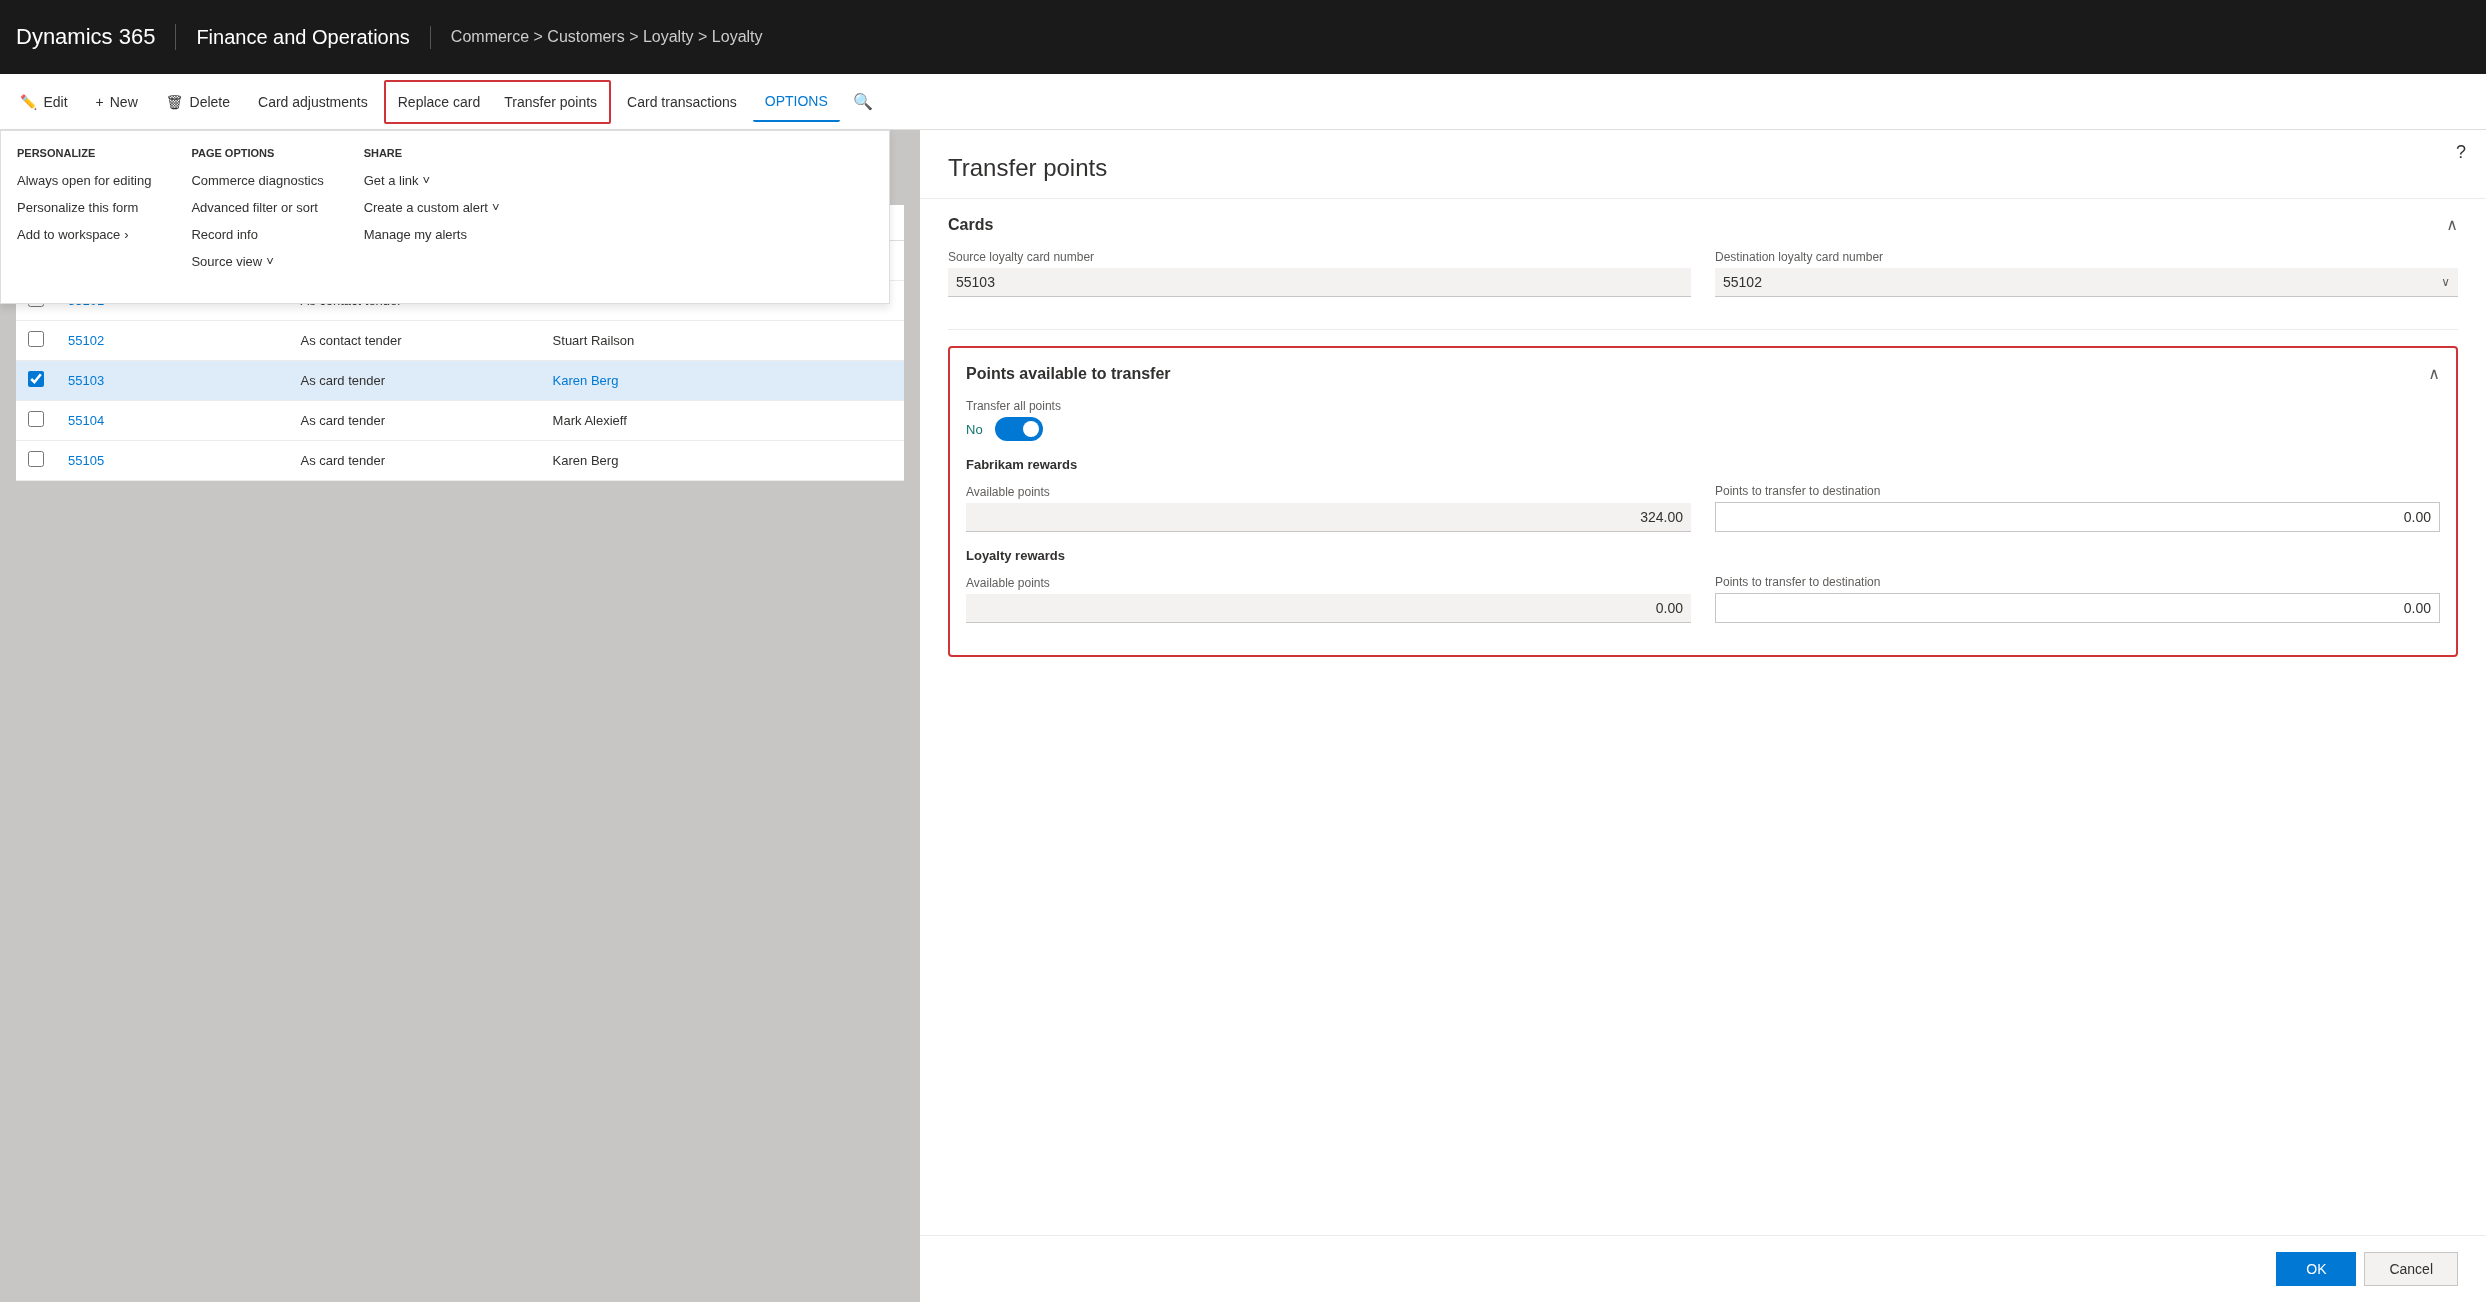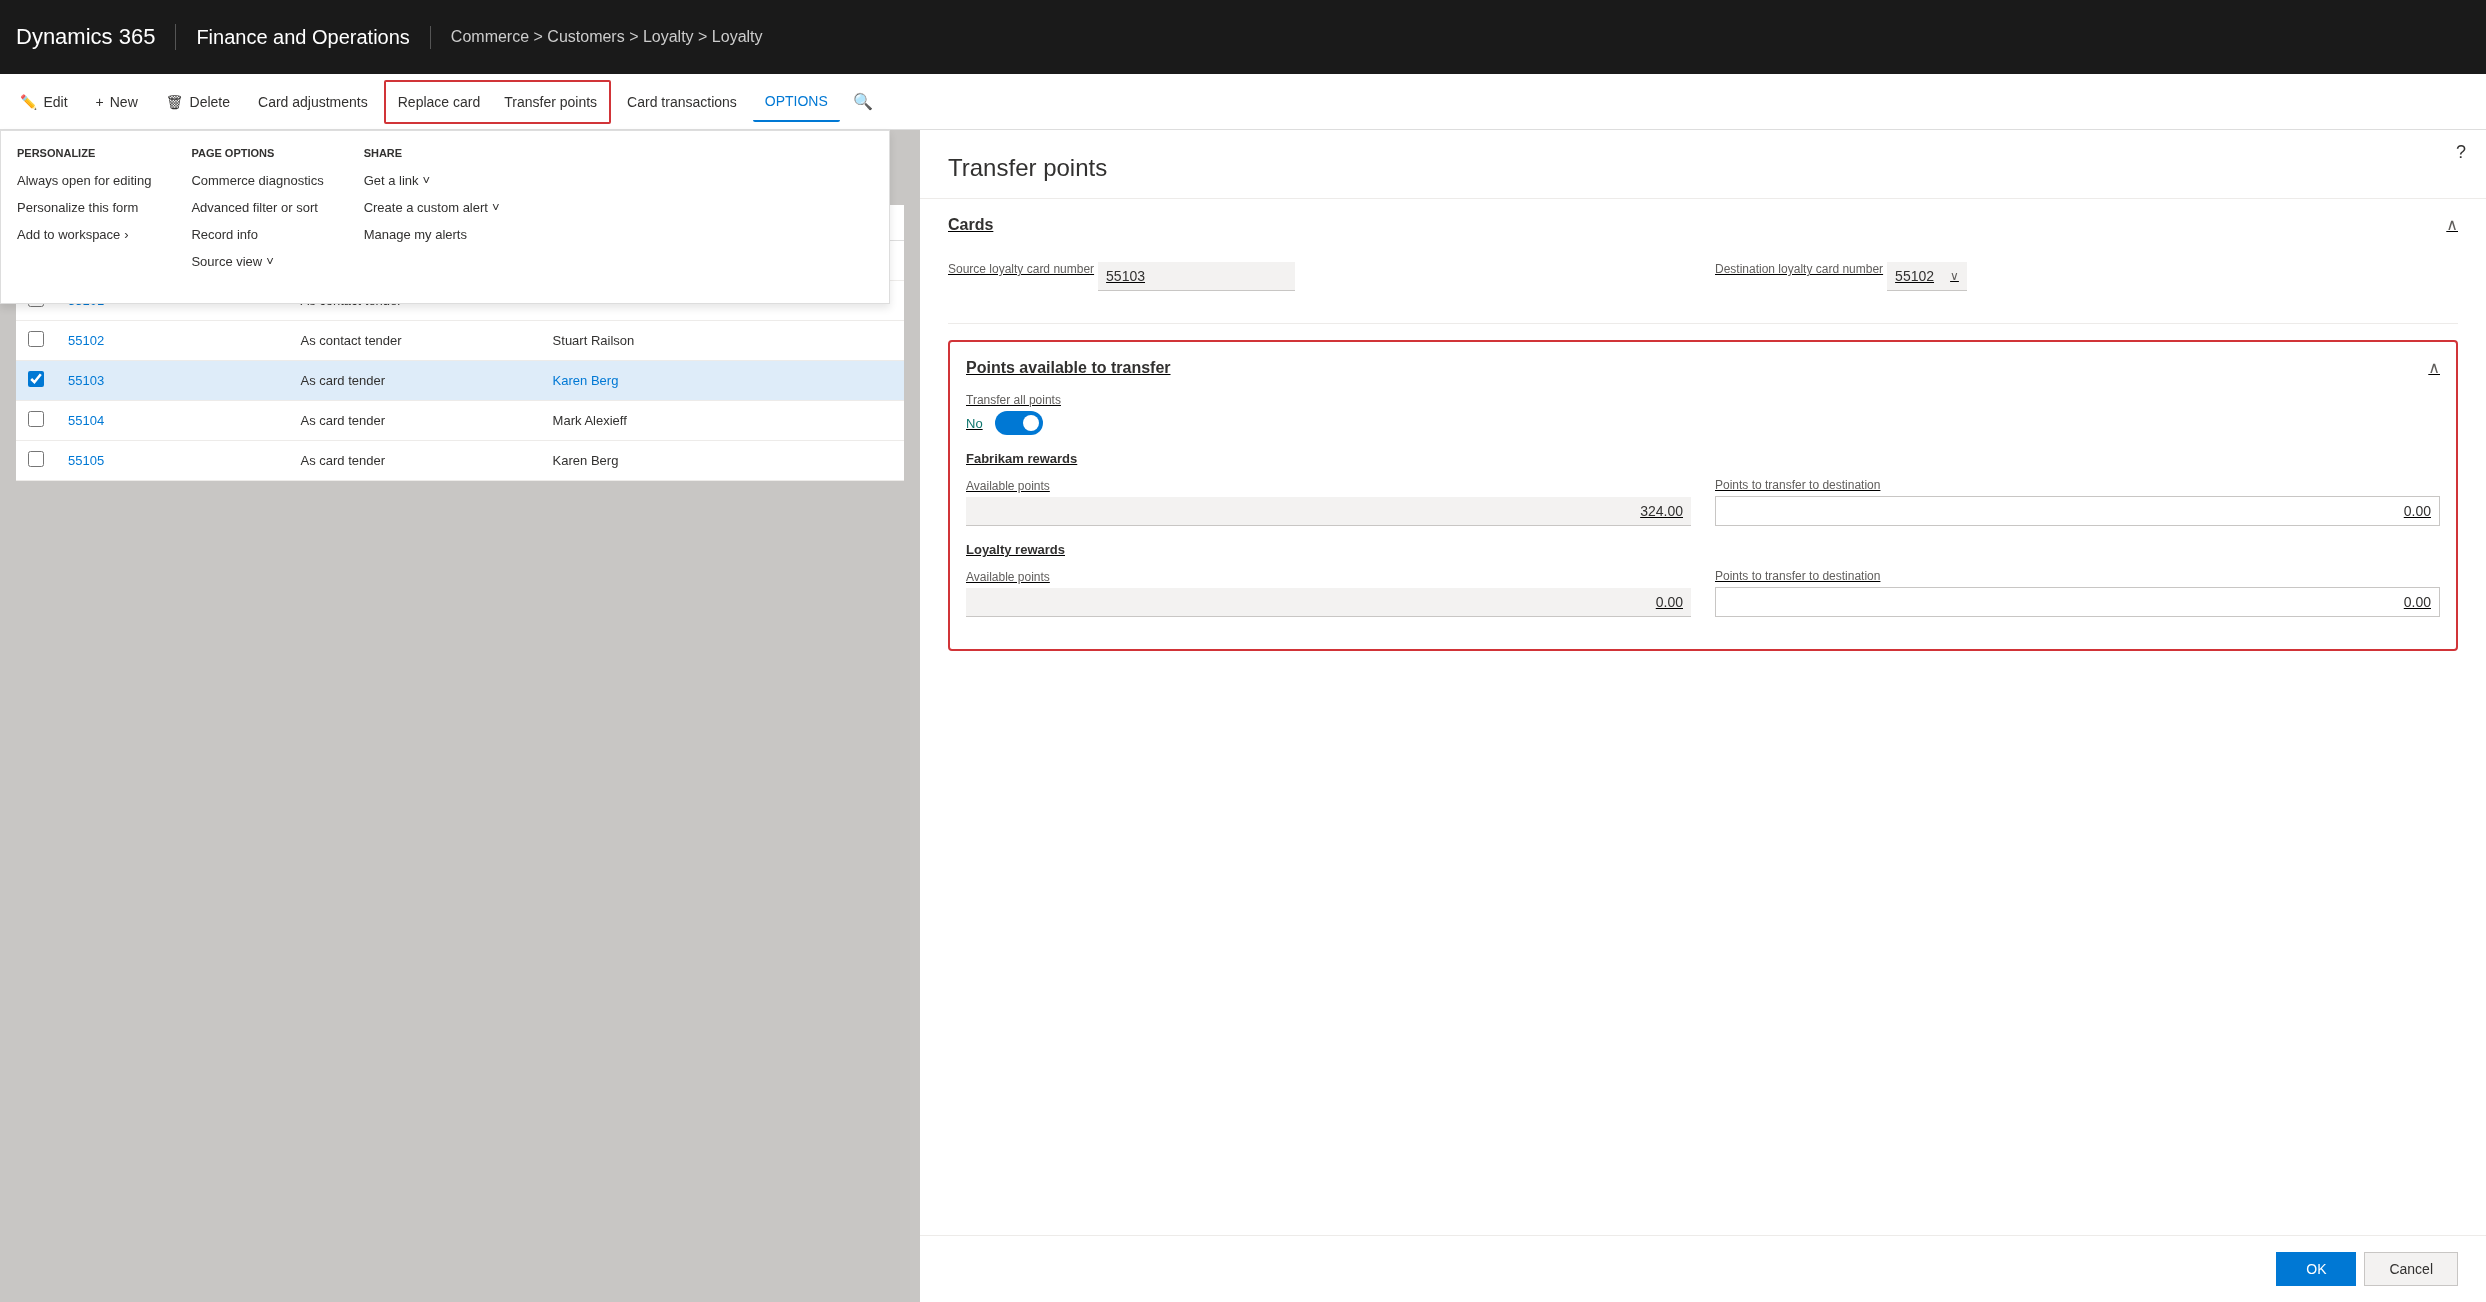--- a/index.html
+++ b/index.html
@@ -223,21 +223,20 @@
       right: 20px;
       font-size: 18px;
       color: #323130;
       cursor: pointer;
     }
 
     .panel-body {
       flex: 1;
       padding: 0 28px;
       overflow-y: auto;
-      text-decoration: underline;
     }
 
     
     .panel-section {
       border-bottom: 1px solid #edebe9;
       padding: 16px 0;
     }
     .panel-section-header {
       display: flex;
       align-items: center;
@@ -258,22 +257,22 @@
     }
 
     .form-row {
       display: flex;
       gap: 24px;
       margin-bottom: 16px;
     }
     .form-field {
       flex: 1;
       display: flex;
+      flex-direction: column;
       gap: 4px;
-      margin-top: 12px;
     }
     .form-label {
       font-size: 12px;
       color: #605e5c;
     }
     .form-input {
       border: none;
       border-bottom: 1px solid #c8c6c4;
       background: #f3f2f1;
       padding: 6px 8px;

